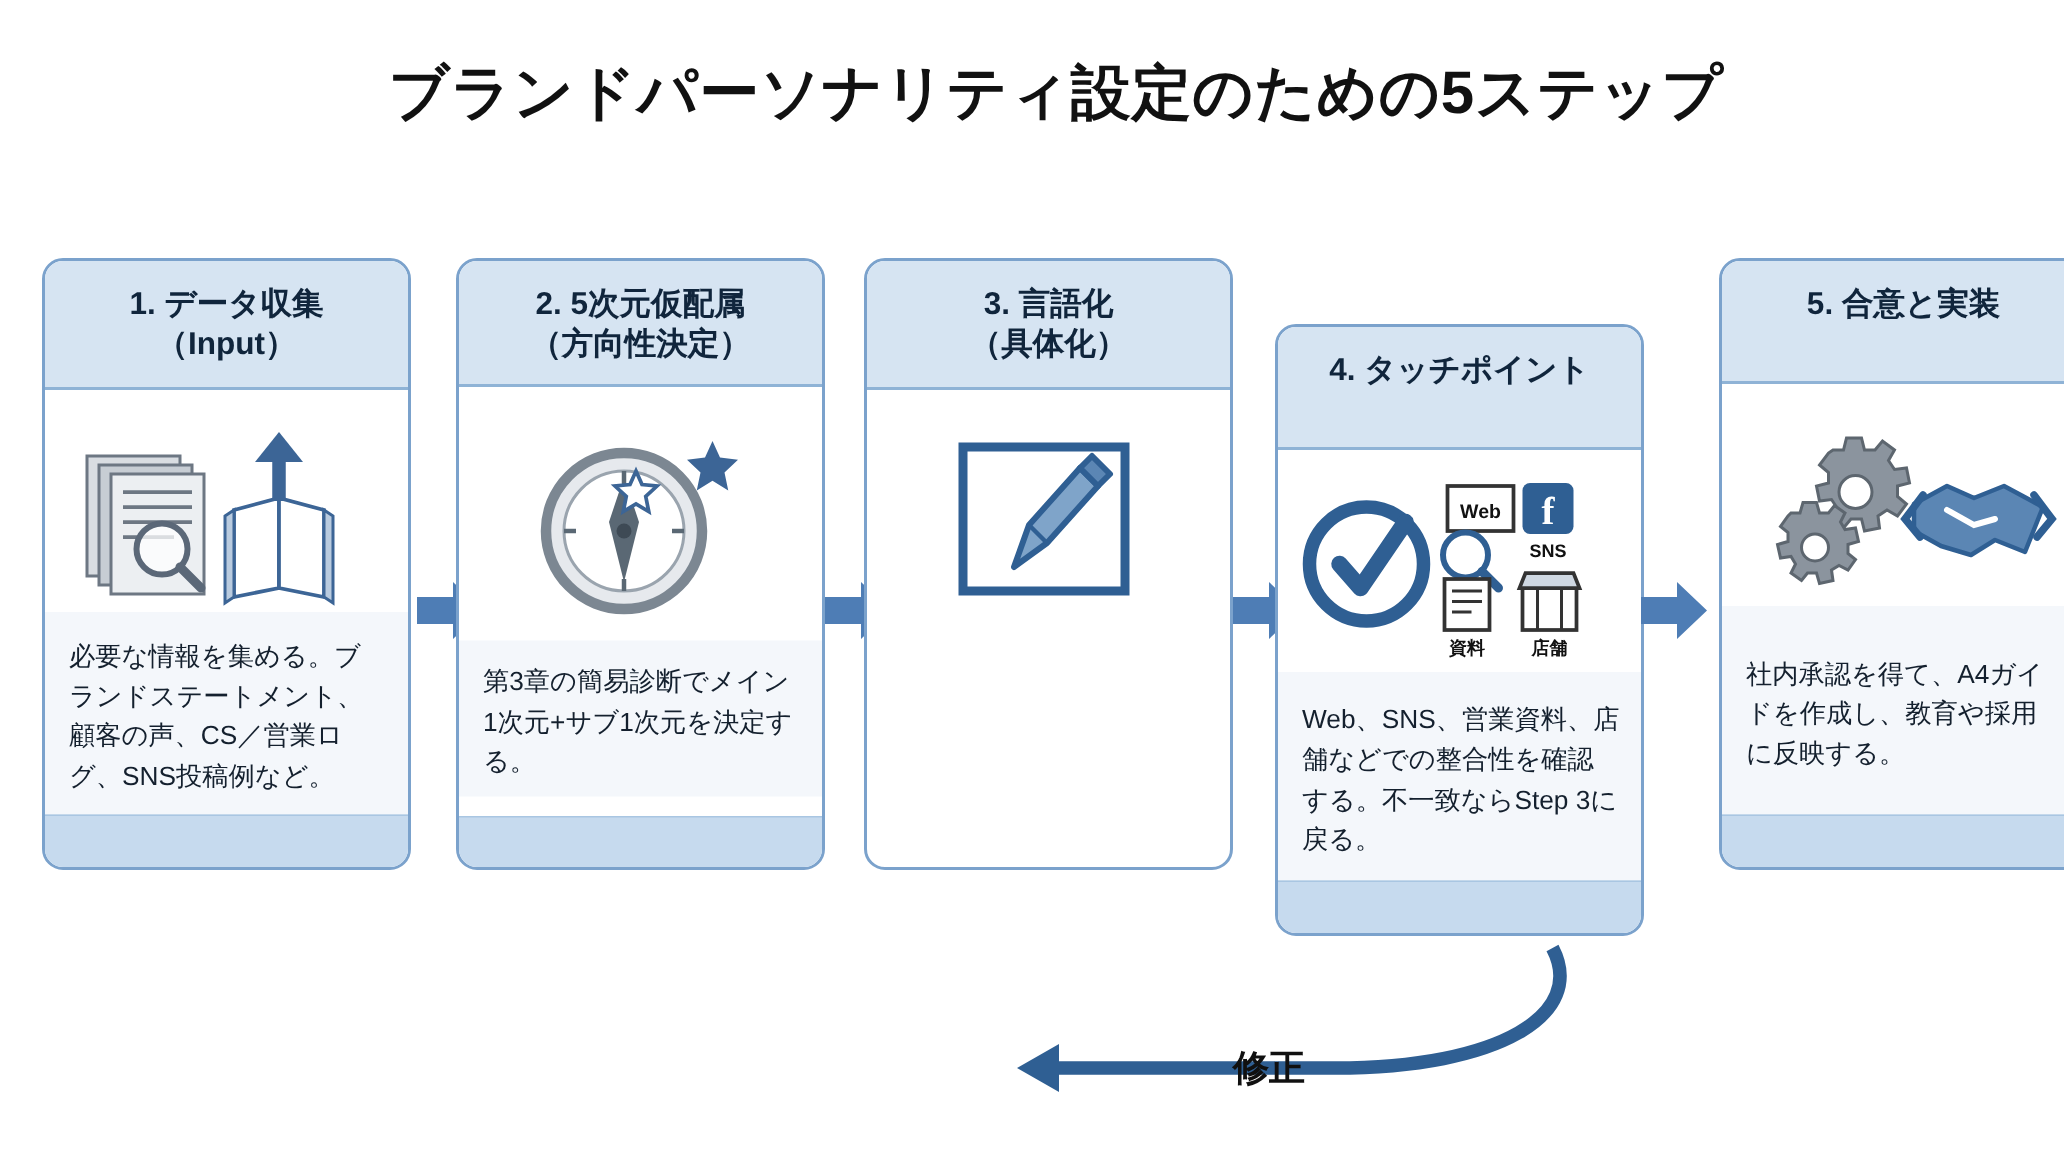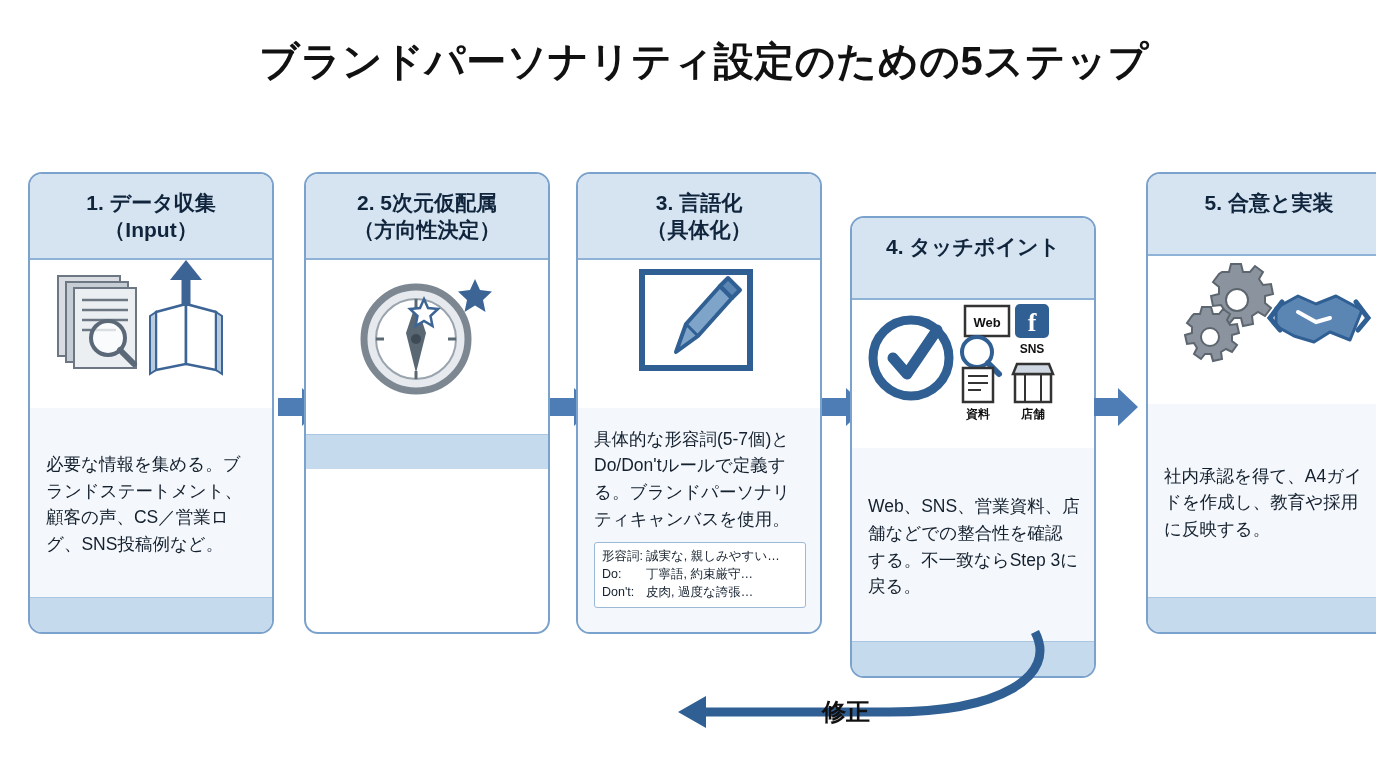--- a/index.html
+++ b/index.html
@@ -34,21 +34,21 @@
     top: 172px;
     left: 28px;
     width: 1320px;
     height: 470px;
   }
 
   .card {
     position: absolute;
     top: 0;
     width: 246px;
-    height: 462px;
+    height: 408px;
     border: 2px solid #7ba2cc;
     border-radius: 14px;
     background: #ffffff;
     box-sizing: border-box;
     overflow: hidden;
     display: flex;
     flex-direction: column;
   }
   .card.c0 { left: 0px; }
   .card.c1 { left: 276px; gap: 13px; }
@@ -70,21 +70,21 @@
   }
   .card-head .sub {
     display: block;
     font-size: 21px;
   }
 
   .card-art {
     background: #ffffff;
     height: 148px;
     display: flex;
-    align-items: flex-start;
+    align-items: flex-end;
     justify-content: center;
     position: relative;
   }
 
   .card-body {
     flex: 1;
     background: #f4f7fb;
     padding: 14px 14px 10px 16px;
     font-size: 17.5px;
     line-height: 1.52;
@@ -210,20 +210,21 @@
           <line x1="84" y1="26" x2="84" y2="34" stroke="#5a6874" stroke-width="3"></line>
           <line x1="84" y1="98" x2="84" y2="106" stroke="#5a6874" stroke-width="3"></line>
           <line x1="44" y1="66" x2="52" y2="66" stroke="#5a6874" stroke-width="3"></line>
           <line x1="116" y1="66" x2="124" y2="66" stroke="#5a6874" stroke-width="3"></line>
 
           <path d="M92 26 l4 9 10 1 -7.5 7 2 10 -8.5 -5 -8.5 5 2 -10 -7.5 -7 10 -1 z" fill="#ffffff" stroke="#3c6596" stroke-width="2.5"></path>
           <path d="M143 6 l5 11 12 1.5 -9 8.5 2.5 12 -10.5 -6.5 -10.5 6.5 2.5 -12 -9 -8.5 12 -1.5 z" fill="#3c6596"></path>
         </svg>
       </span>
     </div>
+    <div class="card-body">第3章の簡易診断でメイン1次元+サブ1次元を決定する。</div>
     <div class="card-foot"></div>
   </div>
 
   <div class="arrow a1">
     <span>
       <svg class="icon-svg" width="44" height="42" viewBox="0 0 44 42">
         <path d="M0 12 L24 12 L24 2 L44 21 L24 40 L24 30 L0 30 Z" fill="#4e7db5"></path>
       </svg>
     </span>
   </div>
@@ -235,34 +236,20 @@
     </div>
     <div class="card-art">
       <span>
         <svg class="icon-svg" width="150" height="122" viewBox="0 0 150 122">
           <rect x="18" y="12" width="108" height="96" fill="#ffffff" stroke="#2f5f93" stroke-width="6"></rect>
           <path d="M52 92 L62 64 L96 26 L108 38 L74 76 Z" fill="#7fa4c9" stroke="#2f5f93" stroke-width="4" stroke-linejoin="round"></path>
           <line x1="62" y1="64" x2="74" y2="76" stroke="#2f5f93" stroke-width="3"></line>
           <path d="M96 26 L104 18 L116 30 L108 38 Z" fill="#5b86b4" stroke="#2f5f93" stroke-width="4" stroke-linejoin="round"></path>
         </svg>
       </span>
-    </div>
-    <div class="card-body top-align">
-      <div>具体的な形容詞(5-7個)とDo/Don'tルールで定義する。ブランドパーソナリティキャンバスを使用。</div>
-      <div class="detail-box">
-        <div>
-          <span class="lbl">形容詞:</span><span>誠実な, 親しみやすい…</span>
-        </div>
-        <div>
-          <span class="lbl">Do:</span><span>丁寧語, 約束厳守…</span>
-        </div>
-        <div>
-          <span class="lbl">Don't:</span><span>皮肉, 過度な誇張…</span>
-        </div>
-      </div>
     </div>
   </div>
 
   <div class="arrow a2">
     <span>
       <svg class="icon-svg" width="44" height="42" viewBox="0 0 44 42">
         <path d="M0 12 L24 12 L24 2 L44 21 L24 40 L24 30 L0 30 Z" fill="#4e7db5"></path>
       </svg>
     </span>
   </div>

